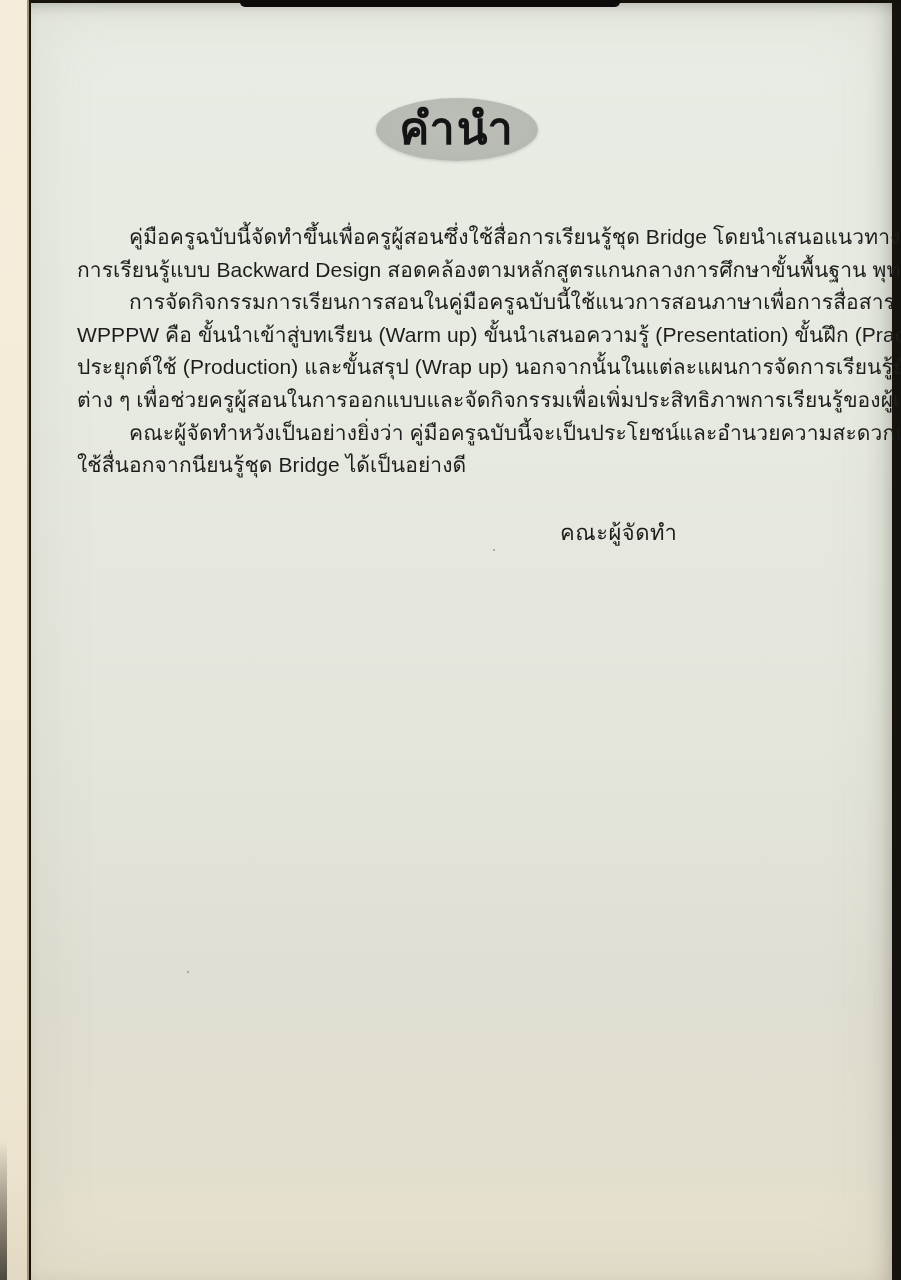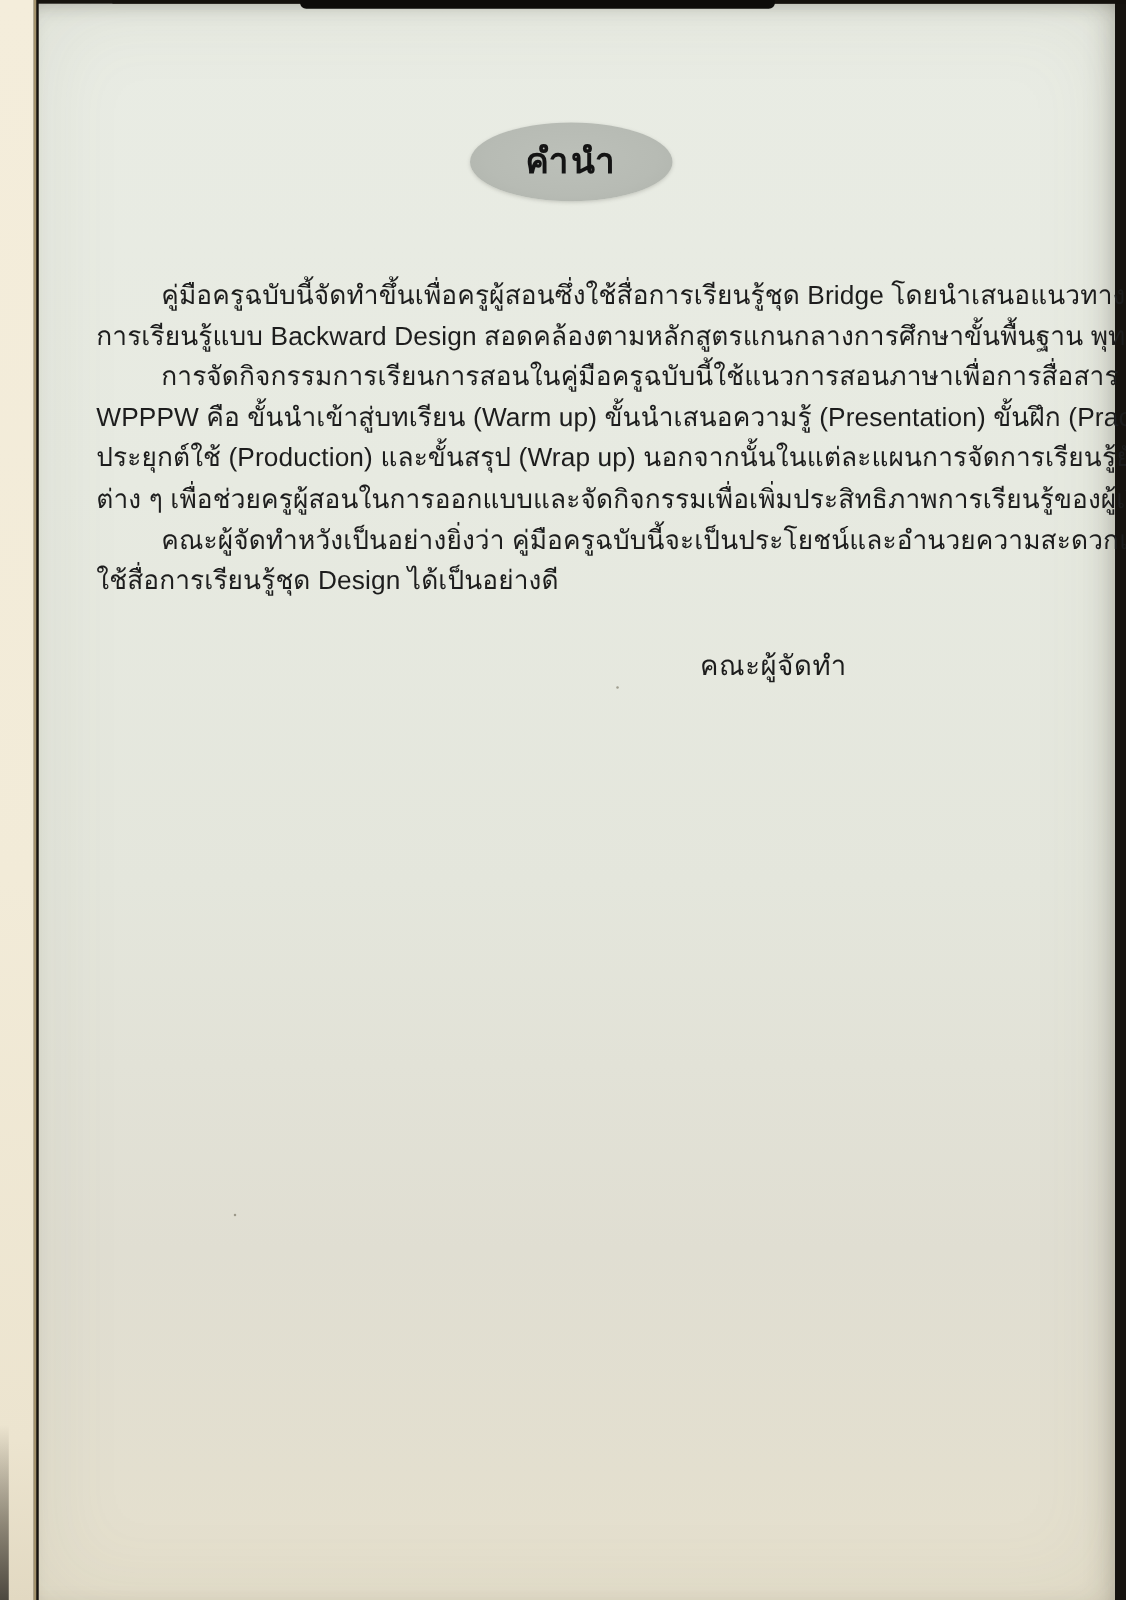--- a/index.html
+++ b/index.html
@@ -71,21 +71,21 @@
     left: 345px; top: 95px;
     width: 162px; height: 63px;
     background: radial-gradient(ellipse at 50% 45%, #bcc0b9 0%, #b7bbb4 60%, #aeb2ab 100%);
     border-radius: 50%;
     display: flex;
     align-items: center;
     justify-content: center;
     box-shadow: 0 1px 3px rgba(90, 92, 84, 0.25);
   }
   .badge-text {
-    font-size: 28px;
+    font-size: 45px;
     font-weight: 700;
     color: #141414;
     letter-spacing: 2px;
     padding-bottom: 4px;
   }
 
   
   .text-block {
     position: absolute;
     left: 46px; top: 218px;
@@ -129,21 +129,21 @@
     </div>
 
     <div class="text-block">
       <div class="line indent">คู่มือครูฉบับนี้จัดทำขึ้นเพื่อครูผู้สอนซึ่งใช้สื่อการเรียนรู้ชุด Bridge โดยนำเสนอแนวทางการจัดกิจกรรม</div>
       <div class="line">การเรียนรู้แบบ Backward Design สอดคล้องตามหลักสูตรแกนกลางการศึกษาขั้นพื้นฐาน พุทธศักราช 2551</div>
       <div class="line indent">การจัดกิจกรรมการเรียนการสอนในคู่มือครูฉบับนี้ใช้แนวการสอนภาษาเพื่อการสื่อสาร ซึ่งประกอบด้วย</div>
       <div class="line">WPPPW คือ ขั้นนำเข้าสู่บทเรียน (Warm up) ขั้นนำเสนอความรู้ (Presentation) ขั้นฝึก (Practice) ขั้นนำไป</div>
       <div class="line">ประยุกต์ใช้ (Production) และขั้นสรุป (Wrap up) นอกจากนั้นในแต่ละแผนการจัดการเรียนรู้ยังมีส่วนเสริม</div>
       <div class="line">ต่าง ๆ เพื่อช่วยครูผู้สอนในการออกแบบและจัดกิจกรรมเพื่อเพิ่มประสิทธิภาพการเรียนรู้ของผู้เรียน</div>
       <div class="line indent">คณะผู้จัดทำหวังเป็นอย่างยิ่งว่า คู่มือครูฉบับนี้จะเป็นประโยชน์และอำนวยความสะดวกแก่ครูผู้สอนซึ่ง</div>
-      <div class="line">ใช้สื่อการเรียนรู้ชุด Design ได้เป็นอย่างดี</div>
+      <div class="line">ใช้สื่นอกจากนียนรู้ชุด Bridge ได้เป็นอย่างดี</div>
     </div>
 
     <div class="signature">คณะผู้จัดทำ</div>
 
     <div class="speck s2"></div>
     <div class="speck s3"></div>
   </div>
 
   <div class="gutter-strip"></div>
   <div class="gutter-shadow"></div>

